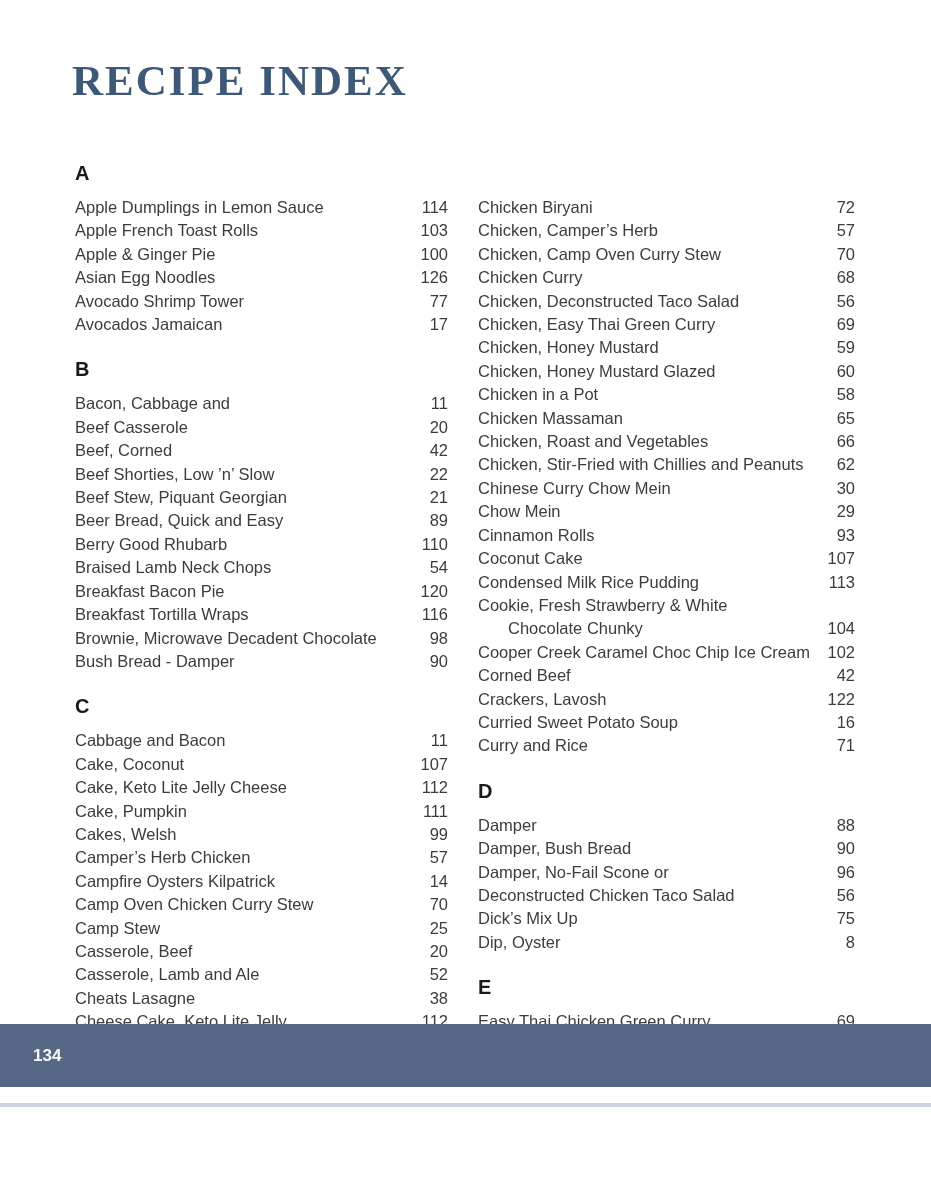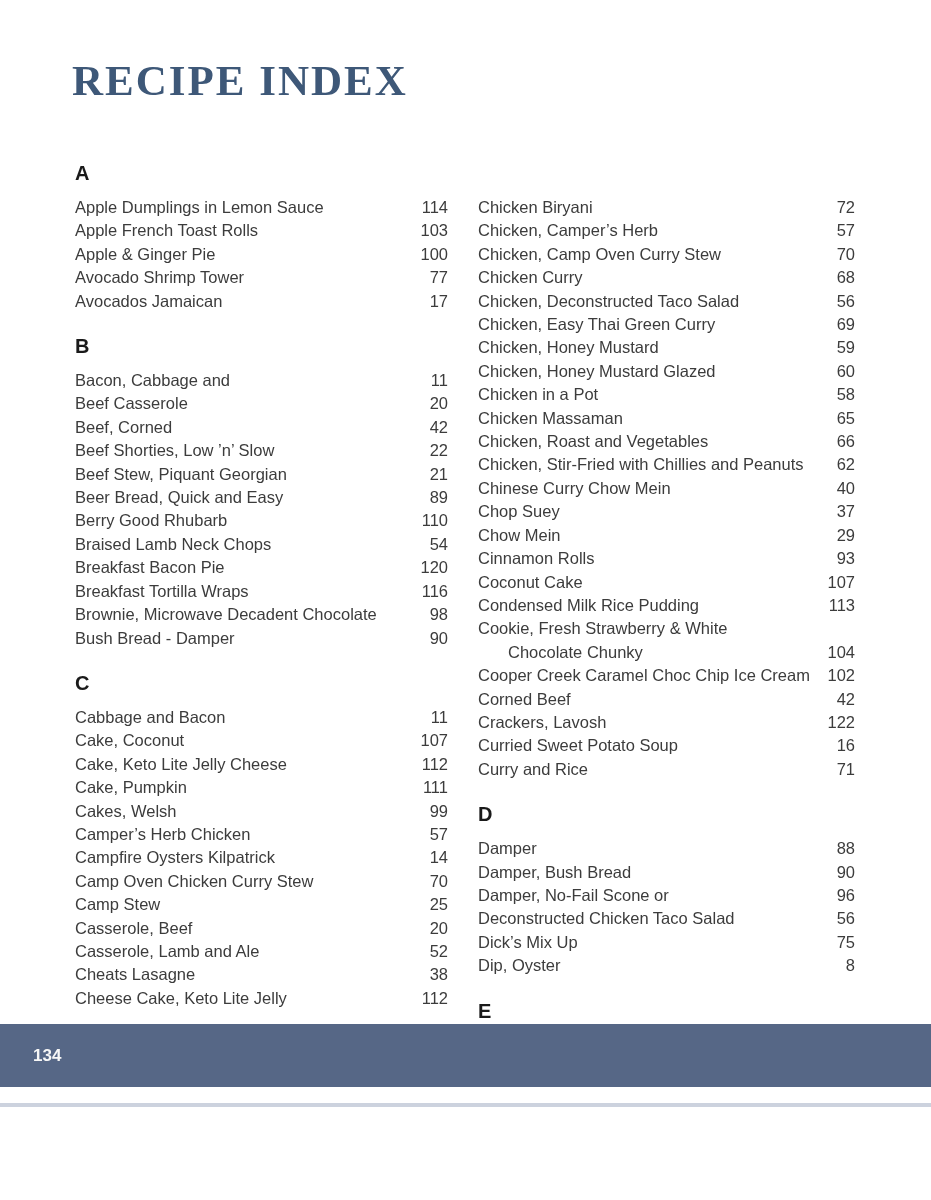--- a/index.html
+++ b/index.html
@@ -98,20 +98,24 @@
           </div>
           <div class="row">
             <span class="entry-name">Apple French Toast Rolls</span>
             <span class="entry-page">103</span>
           </div>
           <div class="row">
             <span class="entry-name">Apple &amp; Ginger Pie</span>
             <span class="entry-page">100</span>
           </div>
           <div class="row">
+            <span class="entry-name">Asian Egg Noodles</span>
+            <span class="entry-page">126</span>
+          </div>
+          <div class="row">
             <span class="entry-name">Avocado Shrimp Tower</span>
             <span class="entry-page">77</span>
           </div>
           <div class="row">
             <span class="entry-name">Avocados Jamaican</span>
             <span class="entry-page">17</span>
           </div>
         </section>
         <section class="block">
           <div class="section-letter">B</div>
@@ -265,25 +269,21 @@
           <div class="row">
             <span class="entry-name">Chicken, Roast and Vegetables</span>
             <span class="entry-page">66</span>
           </div>
           <div class="row">
             <span class="entry-name">Chicken, Stir-Fried with Chillies and Peanuts</span>
             <span class="entry-page">62</span>
           </div>
           <div class="row">
             <span class="entry-name">Chinese Curry Chow Mein</span>
-            <span class="entry-page">40</span>
-          </div>
-          <div class="row">
-            <span class="entry-name">Chop Suey</span>
-            <span class="entry-page">37</span>
+            <span class="entry-page">30</span>
           </div>
           <div class="row">
             <span class="entry-name">Chow Mein</span>
             <span class="entry-page">29</span>
           </div>
           <div class="row">
             <span class="entry-name">Cinnamon Rolls</span>
             <span class="entry-page">93</span>
           </div>
           <div class="row">

